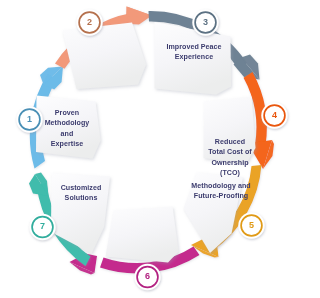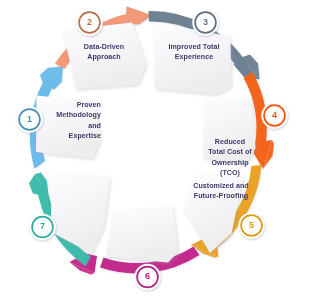--- a/index.html
+++ b/index.html
@@ -173,40 +173,40 @@
         <circle cx="147.5" cy="277.0" r="13.2" fill="#ffffff"></circle>
         <circle cx="147.5" cy="277.0" r="10.4" fill="none" stroke="#b22181" stroke-width="1.7"></circle>
       </g>
       <g filter="url(#badgeShadow)">
         <circle cx="42.5" cy="227.0" r="13.2" fill="#ffffff"></circle>
         <circle cx="42.5" cy="227.0" r="10.4" fill="none" stroke="#30ad9d" stroke-width="1.7"></circle>
       </g>
     </g>
   </svg>
 
-  <div class="panel-label" style="left:33px;top:100px;width:68px;text-align:right;">Proven
+  <div class="panel-label" style="left:33px;top:108px;width:68px;">Proven
 Methodology
 and
 Expertise</div>
 
-  <div class="panel-label" style="left:66px;top:42px;width:76px;">Data-Driven
-Approach</div>
-
-  <div class="panel-label" style="left:155px;top:42px;width:78px;">Improved Total
+
+  <div class="panel-label" style="left:155px;top:42px;width:78px;">Improved Peace
 Experience</div>
 
   <div class="panel-label" style="left:201px;top:101px;width:58px;margin-top:36px;">Reduced
 Total Cost of
 Ownership
 (TCO)</div>
 
-  <div class="panel-label" style="left:183px;top:181px;width:76px;">Customized and
+  <div class="panel-label" style="left:183px;top:181px;width:76px;">Methodology and
 Future-Proofing</div>
 
 
+  <div class="panel-label" style="left:48px;top:183px;width:66px;">Customized
+Solutions</div>
 
   <div class="badge-num" style="left:19px;top:115px;width:21px;color:#4a8fb5;">1</div>
   <div class="badge-num" style="left:79px;top:18px;width:21px;color:#b5714e;">2</div>
   <div class="badge-num" style="left:195px;top:18px;width:21px;color:#5c7183;">3</div>
   <div class="badge-num" style="left:264px;top:111px;width:21px;color:#e9560d;">4</div>
   <div class="badge-num" style="left:241px;top:221px;width:21px;color:#e09a16;">5</div>
   <div class="badge-num" style="left:137px;top:272px;width:21px;color:#b22181;">6</div>
   <div class="badge-num" style="left:32px;top:222px;width:21px;color:#30ad9d;">7</div>
 
 </div>

